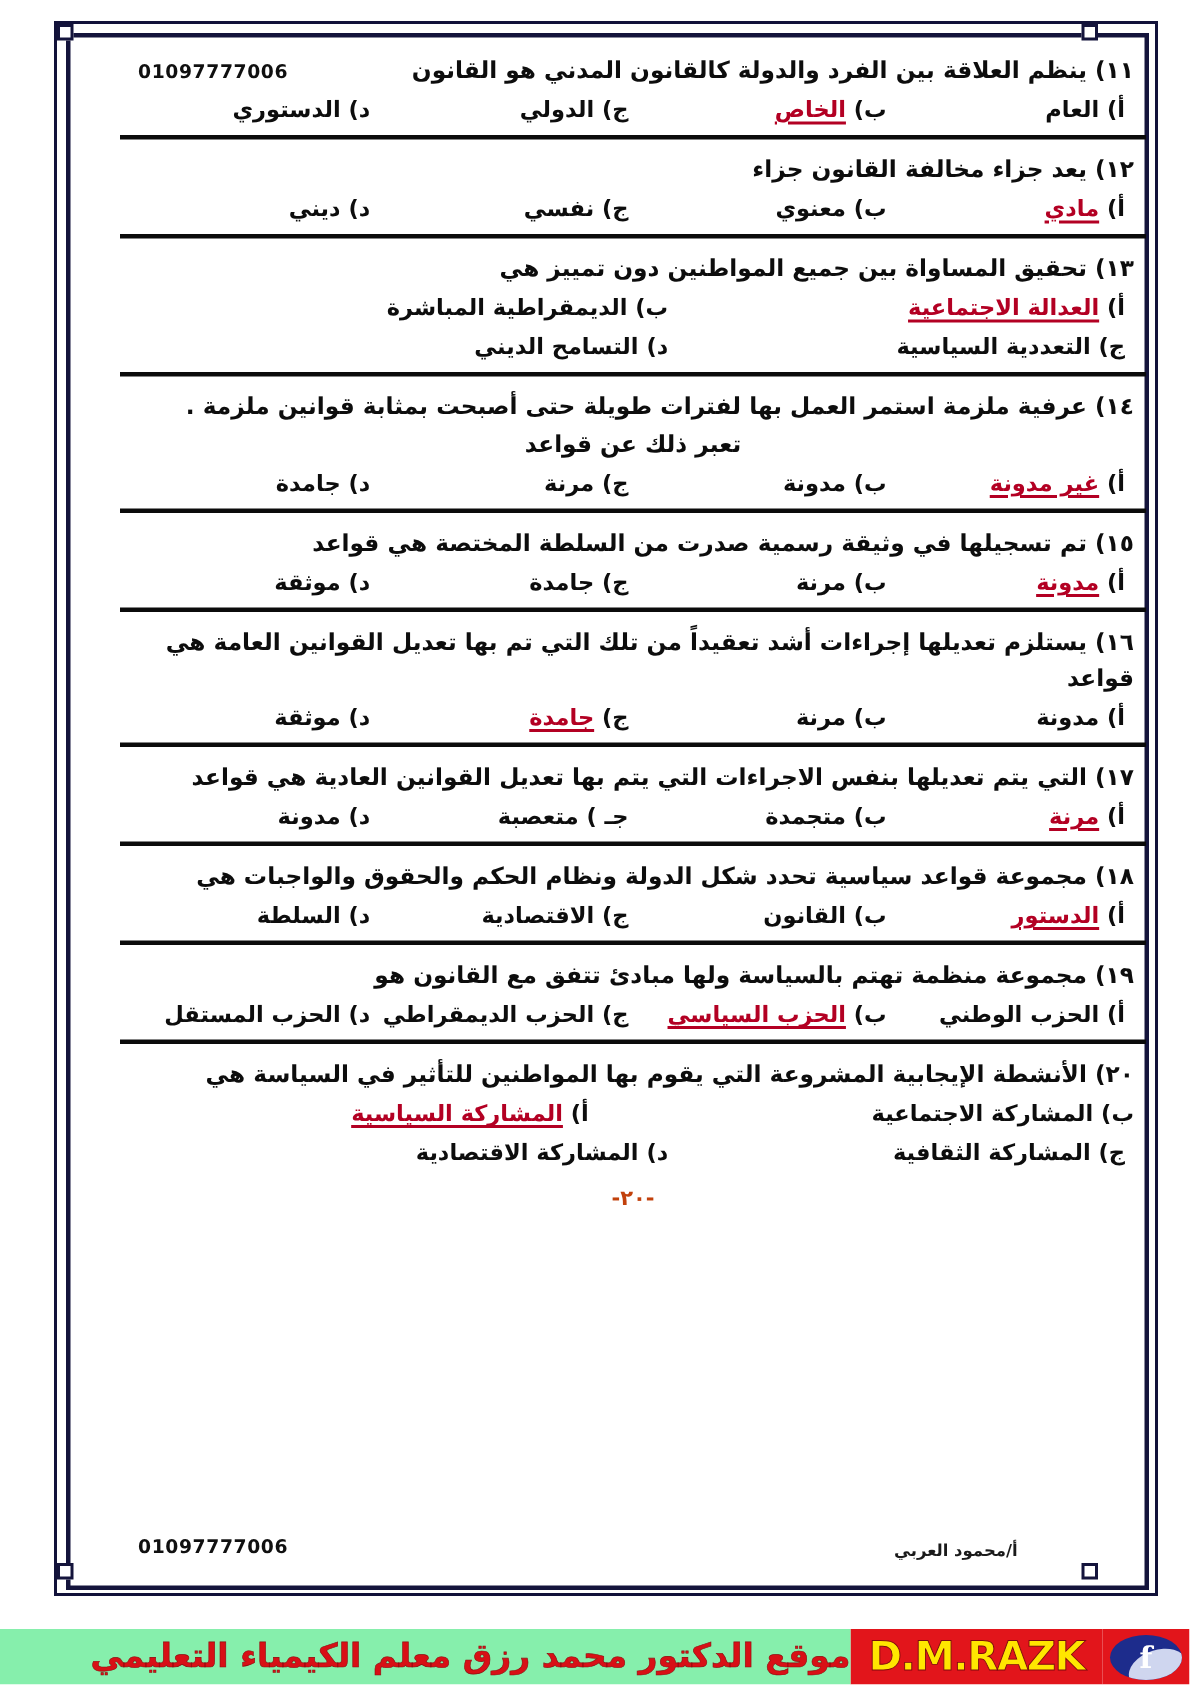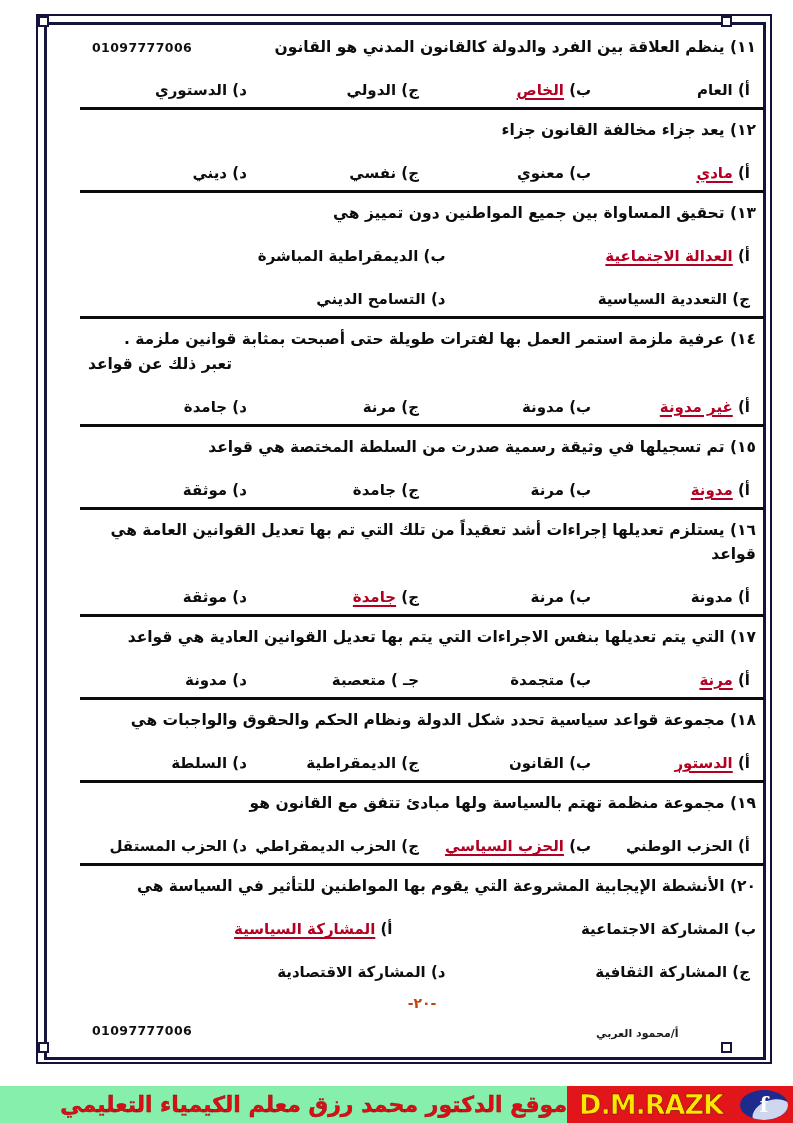--- a/index.html
+++ b/index.html
@@ -105,21 +105,21 @@
   .qstem {
     text-align: right;
     font-size: 15.5px;
     font-weight: bold;
     color: #0d0d0d;
     line-height: 1.55;
     padding: 3px 2px 1px 2px;
     font-family: "DejaVu Sans", "Liberation Sans", sans-serif;
   }
   .qstem-cont {
-    text-align: left;
+    text-align: center;
     font-size: 15.5px;
     font-weight: bold;
     color: #0d0d0d;
     line-height: 1.55;
     padding: 0 2px 1px 2px;
   }
   .optrow {
     display: flex;
     flex-direction: row;
     justify-content: flex-start;
@@ -127,21 +127,20 @@
     padding: 4px 2px 4px 2px;
     gap: 0;
   }
   .optrow.two-col { justify-content: flex-start; }
   .opt {
     font-size: 15px;
     font-weight: bold;
     color: #0d0d0d;
     white-space: nowrap;
     font-family: "DejaVu Sans", "Liberation Sans", sans-serif;
-    margin-top: 17px;
   }
   .opt .lbl { color: #0d0d0d; }
   .opt .txt { color: #0d0d0d; }
   .opt.answer .txt {
     color: #b30023;
     text-decoration: underline;
     text-underline-offset: 3px;
     text-decoration-thickness: 2px;
   }
 
@@ -333,21 +332,21 @@
             <div class="opt w-b"><span class="lbl">ب)</span> <span class="txt">متجمدة</span></div>
             <div class="opt w-c"><span class="lbl">جـ )</span> <span class="txt">متعصبة</span></div>
             <div class="opt w-d"><span class="lbl">د)</span> <span class="txt">مدونة</span></div>
           </div>
         </div>
         <div class="qblock ruled">
           <div class="qstem">١٨) مجموعة قواعد سياسية تحدد شكل الدولة ونظام الحكم والحقوق والواجبات هي</div>
           <div class="optrow">
             <div class="opt w-a answer"><span class="lbl">أ)</span> <span class="txt">الدستور</span></div>
             <div class="opt w-b"><span class="lbl">ب)</span> <span class="txt">القانون</span></div>
-            <div class="opt w-c"><span class="lbl">ج)</span> <span class="txt">الديمقراطية</span></div>
+            <div class="opt w-c"><span class="lbl">ج)</span> <span class="txt">الاقتصادية</span></div>
             <div class="opt w-d"><span class="lbl">د)</span> <span class="txt">السلطة</span></div>
           </div>
         </div>
         <div class="qblock ruled">
           <div class="qstem">١٩) مجموعة منظمة تهتم بالسياسة ولها مبادئ تتفق مع القانون هو</div>
           <div class="optrow">
             <div class="opt w-a"><span class="lbl">أ)</span> <span class="txt">الحزب الوطني</span></div>
             <div class="opt w-b answer"><span class="lbl">ب)</span> <span class="txt">الحزب السياسي</span></div>
             <div class="opt w-c"><span class="lbl">ج)</span> <span class="txt">الحزب الديمقراطي</span></div>
             <div class="opt w-d"><span class="lbl">د)</span> <span class="txt">الحزب المستقل</span></div>

